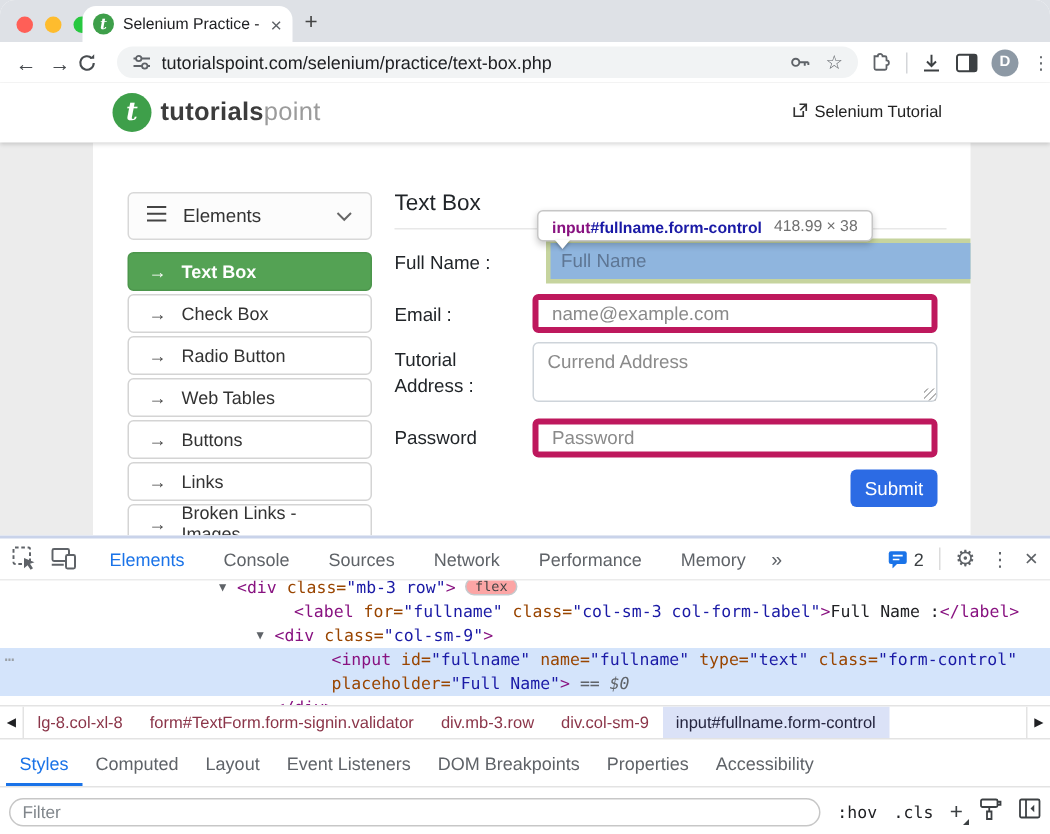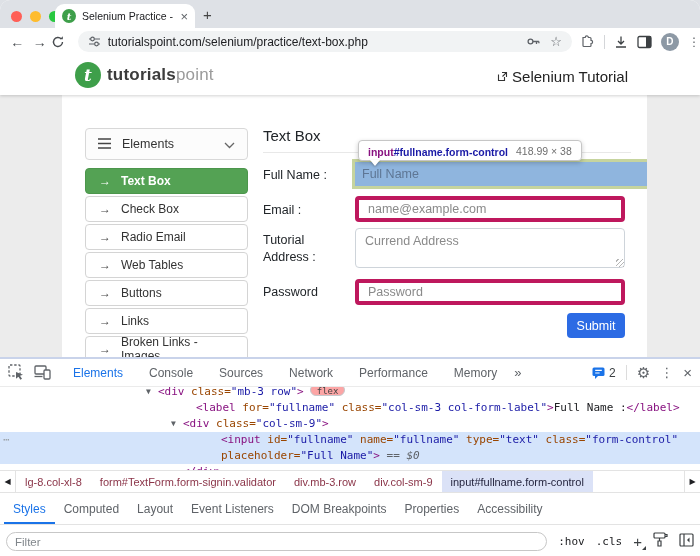--- a/index.html
+++ b/index.html
@@ -33,21 +33,21 @@
 
   
   .page { position:absolute; top:55px; left:0; width:700px; height:302px; background:#ececec; overflow:hidden; }
   .site-header { position:absolute; top:0; left:0; width:700px; height:40px; background:#fff; box-shadow:0 1px 3px rgba(0,0,0,.18); z-index:5; }
   .brand { position:absolute; left:75px; top:7px; display:flex; align-items:center; gap:6px; }
   .brand-circle { width:26px; height:26px; border-radius:50%; background:#3e9f4a; color:#fff; font:italic bold 17px "DejaVu Serif", serif; display:flex; align-items:center; justify-content:center; }
   .brand-text { font-size:17px; letter-spacing:.2px; }
   .brand-bold { font-weight:bold; color:#3c3c3c; }
   .brand-light { font-weight:normal; color:#9b9b9b; }
   .page-title { position:absolute; left:250px; top:11px; font-size:15px; font-weight:bold; color:#1c1c1c; }
-  .header-link { position:absolute; right:72px; top:13px; display:flex; align-items:center; gap:4px; font-size:15px; color:#222; }
+  .header-link { position:absolute; right:72px; top:13px; display:flex; align-items:center; gap:4px; font-size:11px; color:#222; }
 
   .page-body { position:absolute; top:40px; left:0; width:700px; height:262px; }
   .container { position:absolute; left:62px; top:0; width:585px; height:262px; background:#fff; overflow:hidden; }
 
   
   .side-head { position:absolute; left:23px; top:33px; width:163px; height:32px; border:1px solid #d8d8d8; border-radius:4px; background:#fcfcfc; display:flex; align-items:center; padding:0 12px; gap:11px; }
   .side-head-label { font-size:12.5px; color:#333; flex:1; }
   .menu-item { position:absolute; left:23px; width:163px; height:26px; border:1px solid #d4d4d4; border-radius:4px; background:#fff; display:flex; align-items:center; padding:0 13px; gap:10px; }
   .menu-arrow { font-size:12px; color:#444; }
   .menu-label { font-size:12px; color:#333; }
@@ -55,21 +55,21 @@
   .menu-item.active .menu-arrow, .menu-item.active .menu-label { color:#fff; font-weight:bold; }
 
   
   .form-heading { position:absolute; left:201px; top:32px; font-size:15px; color:#212529; }
   .form-hr { position:absolute; left:201px; top:57px; width:368px; height:1px; background:#e8e8e8; }
   .f-label { position:absolute; left:201px; width:88px; font-size:12.5px; color:#212529; line-height:1.35; }
   .f-input { position:absolute; left:293px; width:270px; border-radius:4px; background:#fff; font-size:12.5px; padding:0 9px; font-family:"Liberation Sans", sans-serif; }
   .f-input::placeholder { color:#8a8a8a; opacity:1; }
   .invalid { border:4px solid #be185d; }
   .plain { border:1px solid #ced4da; }
-  .hl-green { position:absolute; left:290px; top:64px; width:308px; height:30px; background:#c6d49e; }
+  .hl-green { position:absolute; left:302px; top:64px; width:308px; height:30px; background:#c6d49e; }
   .hl-blue { position:absolute; left:3px; top:3px; right:3px; bottom:3px; background:#8fb5de; display:flex; align-items:center; padding:0 7px; }
   .hl-placeholder { font-size:12.5px; color:#5e7694; }
   .f-textarea { height:40px; padding-top:5px; resize:none; overflow:hidden; }
   .resize-grip { position:absolute; left:554px; top:164px; width:8px; height:8px; background:repeating-linear-gradient(315deg,#b5b5b5 0 1px,transparent 1px 3px); }
   .submit-btn { position:absolute; left:505px; top:218px; width:58px; height:25px; background:#2c6be4; border:none; border-radius:4px; color:#fff; font-size:12.5px; font-family:"Liberation Sans", sans-serif; }
 
   
   .tooltip { position:absolute; left:296px; top:45px; height:21px; background:#fff; border:1px solid #c6c6c6; border-radius:4px; box-shadow:0 2px 5px rgba(0,0,0,.22); display:flex; align-items:center; padding:0 9px; gap:8px; z-index:8; white-space:nowrap; }
   .tt-tag { font-size:10.5px; font-weight:bold; color:#881280; }
   .tt-rest { font-size:10.5px; font-weight:bold; color:#1a1aa6; }
@@ -227,21 +227,21 @@
         <div class="menu-item active" style="top:73px">
           <span class="menu-arrow">→</span>
           <span class="menu-label">Text Box</span>
         </div>
         <div class="menu-item" style="top:101px">
           <span class="menu-arrow">→</span>
           <span class="menu-label">Check Box</span>
         </div>
         <div class="menu-item" style="top:129px">
           <span class="menu-arrow">→</span>
-          <span class="menu-label">Radio Email</span>
+          <span class="menu-label">Radio Button</span>
         </div>
         <div class="menu-item" style="top:157px">
           <span class="menu-arrow">→</span>
           <span class="menu-label">Web Tables</span>
         </div>
         <div class="menu-item" style="top:185px">
           <span class="menu-arrow">→</span>
           <span class="menu-label">Buttons</span>
         </div>
         <div class="menu-item" style="top:213px">

